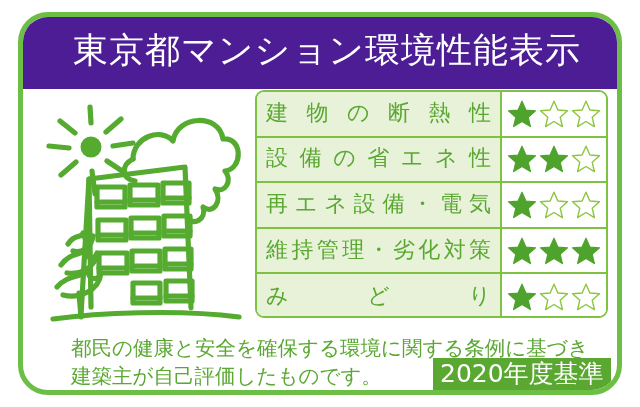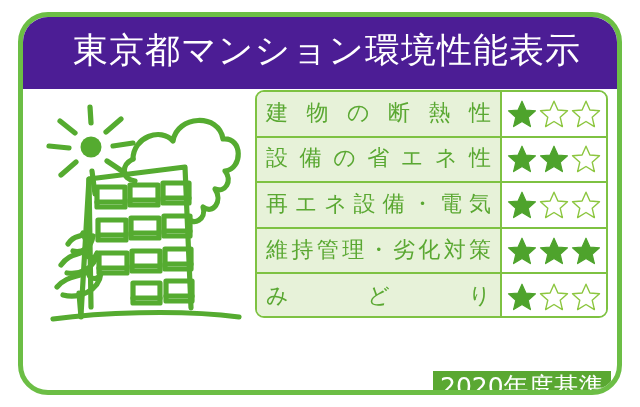--- a/index.html
+++ b/index.html
@@ -114,21 +114,21 @@
     top: 318px;
     width: 420px;
     color: #5aa832;
     font-size: 20.5px;
     line-height: 1.36;
     white-space: nowrap;
   }
   #year-badge {
     position: absolute;
     left: 410px;
-    top: 354px;
+    top: 341px;
     padding: 3px 7px 5px 7px;
     background: #5aa832;
     color: #ffffff;
     font-size: 25px;
     line-height: 1;
     letter-spacing: 0px;
     white-space: nowrap;
   }
 </style>
 </head>
@@ -314,16 +314,20 @@
             <polygon points="15,2.2 18.9,11.0 28.5,11.8 21.2,18.2 23.4,27.6 15,22.5 6.6,27.6 8.8,18.2 1.5,11.8 11.1,11.0" fill="none" stroke="#8cc63f" stroke-width="1.4" stroke-linejoin="round"></polygon>
           </svg>
           <svg class="star" viewBox="0 0 30 30">
             <polygon points="15,2.2 18.9,11.0 28.5,11.8 21.2,18.2 23.4,27.6 15,22.5 6.6,27.6 8.8,18.2 1.5,11.8 11.1,11.0" fill="none" stroke="#8cc63f" stroke-width="1.4" stroke-linejoin="round"></polygon>
           </svg>
         </div>
     </div>
 
   </div>
 
+  <div id="footer-text">
+    <div>都民の健康と安全を確保する環境に関する条例に基づき</div>
+    <div>建築主が自己評価したものです。</div>
+  </div>
 
   <div id="year-badge">2020年度基準</div>
 
 </div>
 
 </body></html>

